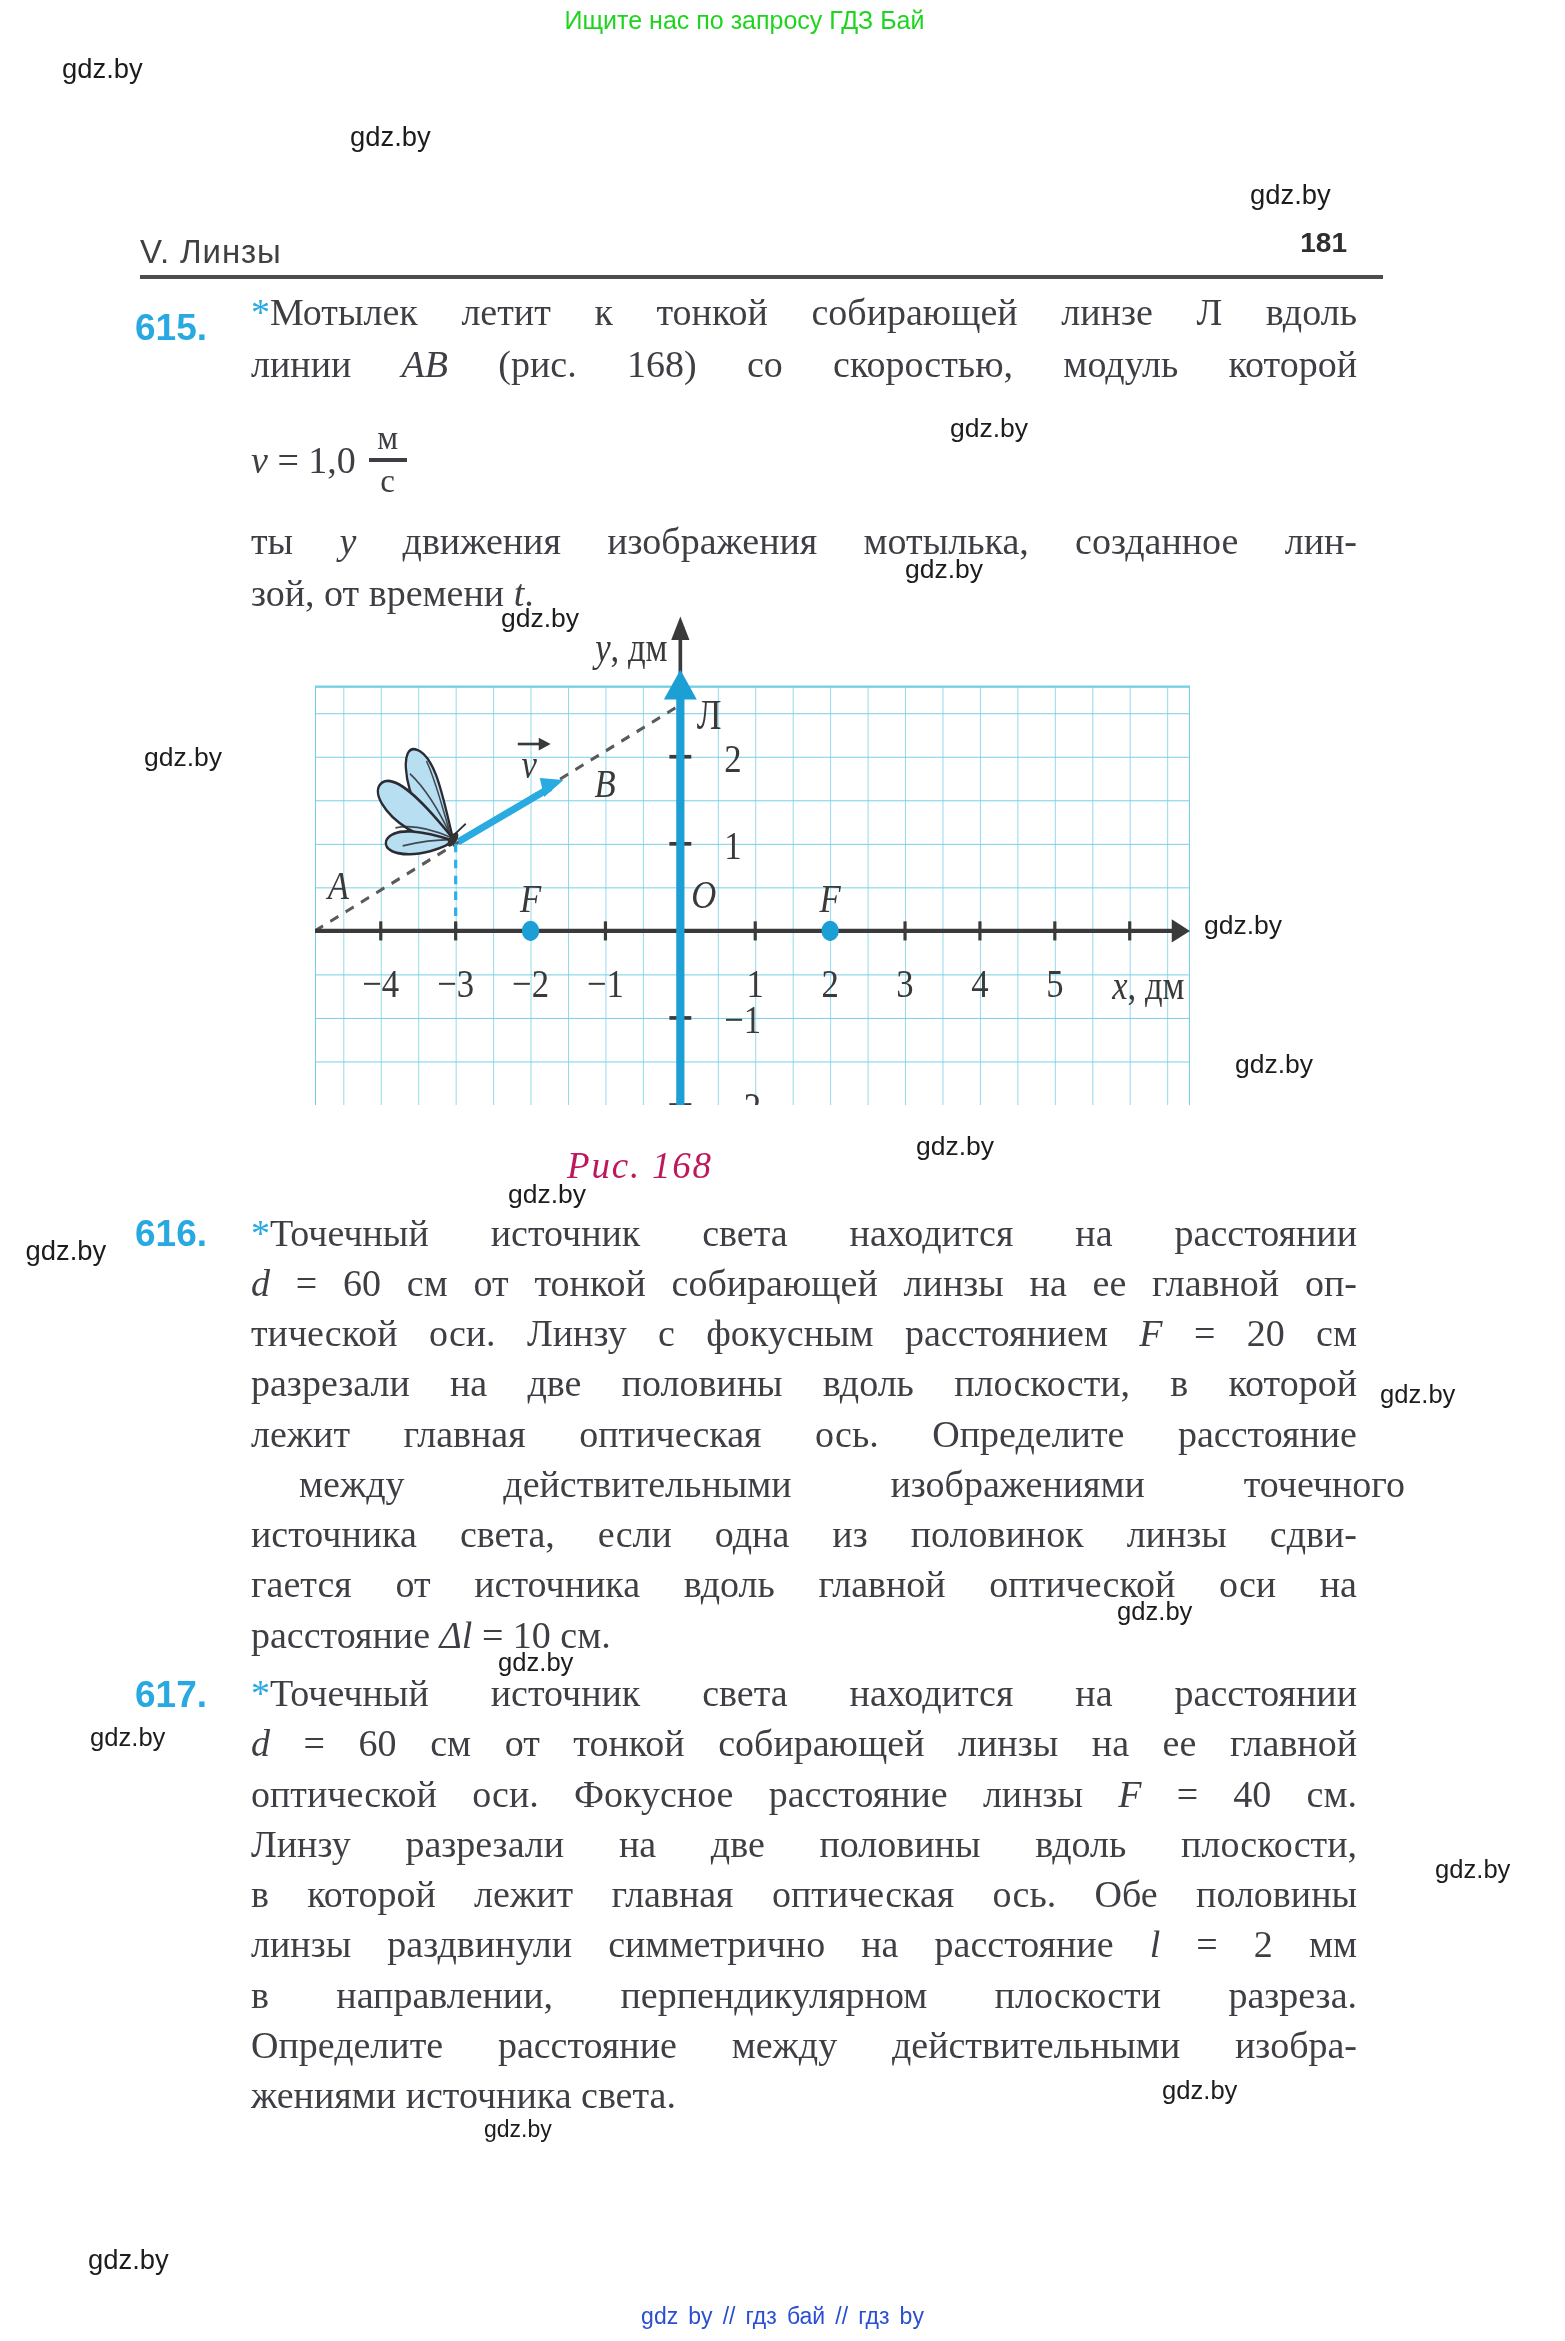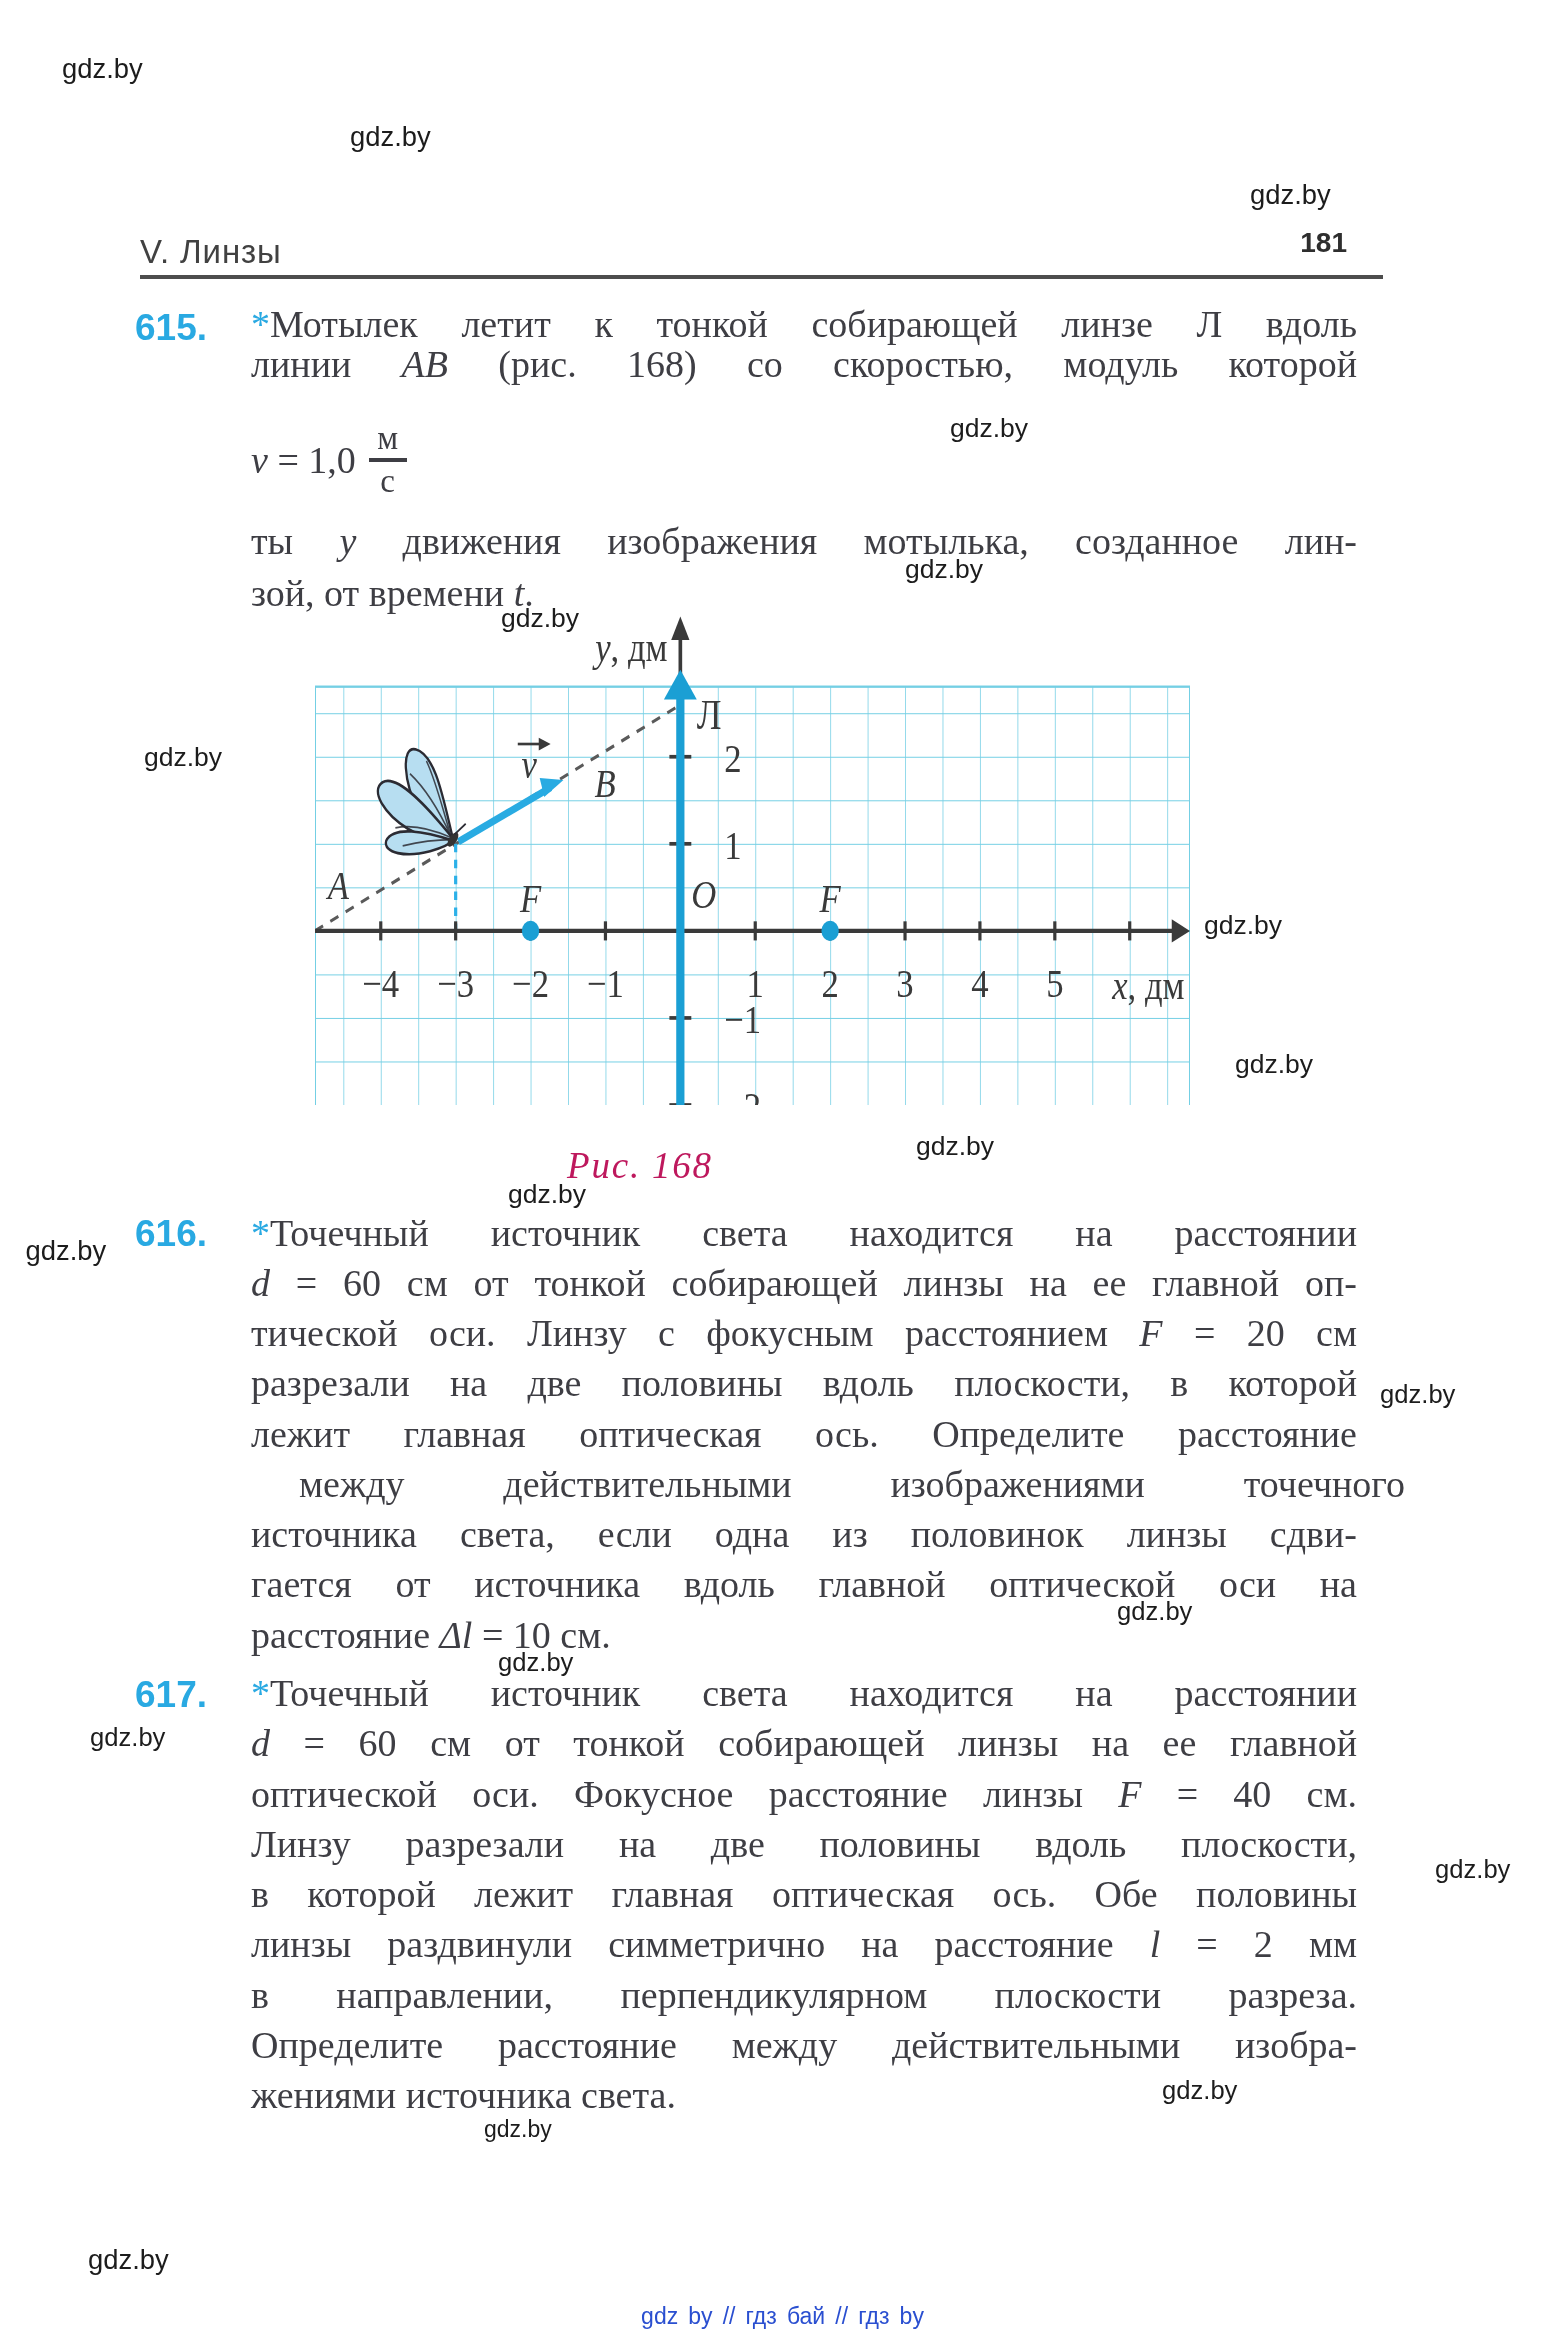--- a/index.html
+++ b/index.html
@@ -44,20 +44,21 @@
   .copyright{position:absolute;left:176px;top:2169px;font-family:"Liberation Sans",sans-serif;
              font-size:45px;color:#f3a7bd;white-space:nowrap;}
   .footer{position:absolute;left:0;top:2303px;width:1565px;text-align:center;
           font-family:"Liberation Sans",sans-serif;font-size:23px;color:#2a4fd0;word-spacing:3.7px;}
 </style>
 </head>
 <body>
 
 <div class="page">
 
+  <div class="promo">Ищите нас по запросу ГДЗ Бай</div>
 
   <div>
       <div class="wm" style="left: 62px; top: 53px; font-size: 27.4px;">gdz.by</div>
       <div class="wm" style="left: 350px; top: 121px; font-size: 27.4px;">gdz.by</div>
       <div class="wm" style="left: 1250px; top: 179px; font-size: 27.4px;">gdz.by</div>
       <div class="wm" style="left: 950px; top: 413px; font-size: 26.5px;">gdz.by</div>
       <div class="wm" style="left: 905px; top: 554px; font-size: 26.5px;">gdz.by</div>
       <div class="wm" style="left: 501px; top: 603px; font-size: 26.5px;">gdz.by</div>
       <div class="wm" style="left: 144px; top: 742px; font-size: 26.5px;">gdz.by</div>
       <div class="wm" style="left: 1204px; top: 910px; font-size: 26.5px;">gdz.by</div>
@@ -74,21 +75,21 @@
       <div class="wm" style="left: 484px; top: 2116px; font-size: 23px;">gdz.by</div>
       <div class="wm" style="left: 88px; top: 2244px; font-size: 27.4px;">gdz.by</div>
     </div>
 
   <div class="sect">V. Линзы</div>
   <div class="pageno">181</div>
   <div class="rule"></div>
 
   <div class="pnum" style="top:307px">615.</div>
   <div id="p615-host">
-      <div class="pline rich just" style="top: 303px;"><span class="star">*</span>Мотылек летит к тонкой собирающей линзе Л вдоль</div>
+      <div class="pline rich just" style="top: 291px;"><span class="star">*</span>Мотылек летит к тонкой собирающей линзе Л вдоль</div>
       <div class="pline rich just" style="top: 343px;">линии <em>AB</em> (рис. 168) со скоростью, модуль которой</div>
       <div class="pline rich just" style="top: 520px;">ты <em>y</em> движения изображения мотылька, созданное лин-</div>
       <div class="pline rich last" style="top: 572px;">зой, от времени <em>t</em>.</div>
     </div>
   <div class="frac-line">
     <span class="rich"><em>v</em> = 1,0</span>
     <span class="frac">
       <span class="fnum">м</span>
       <span class="fbar"></span>
       <span class="fden">с</span>

